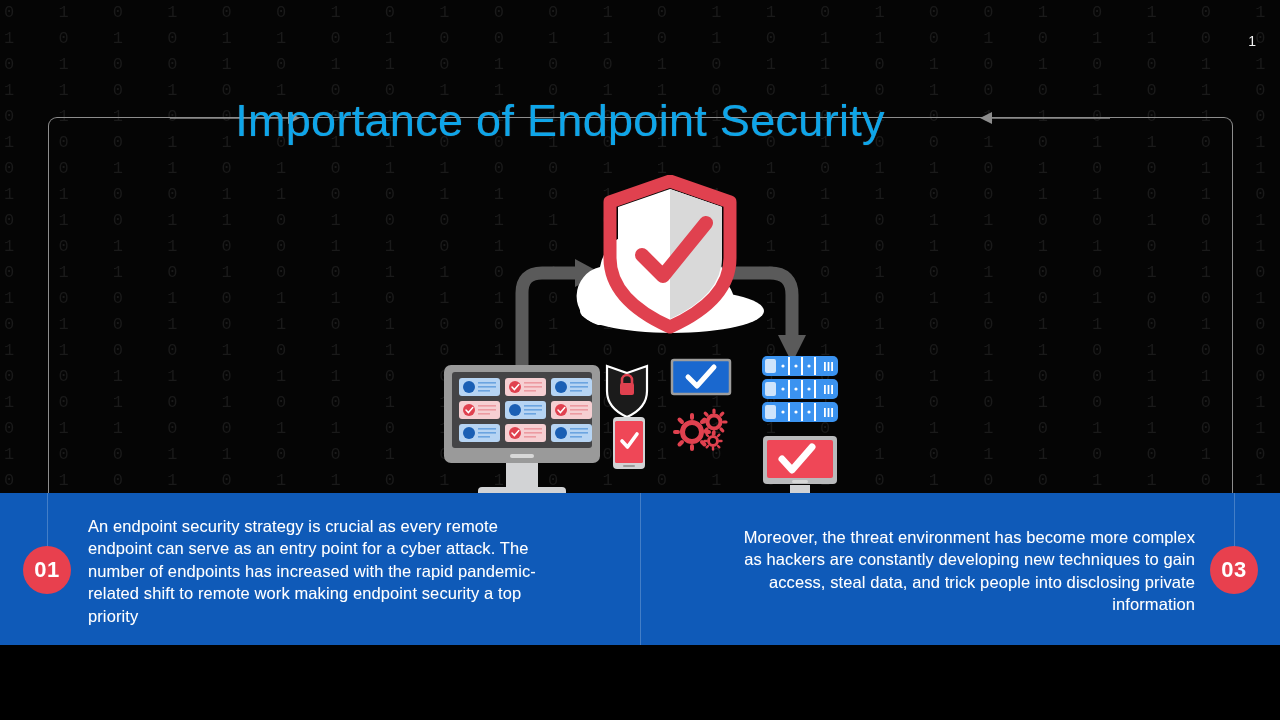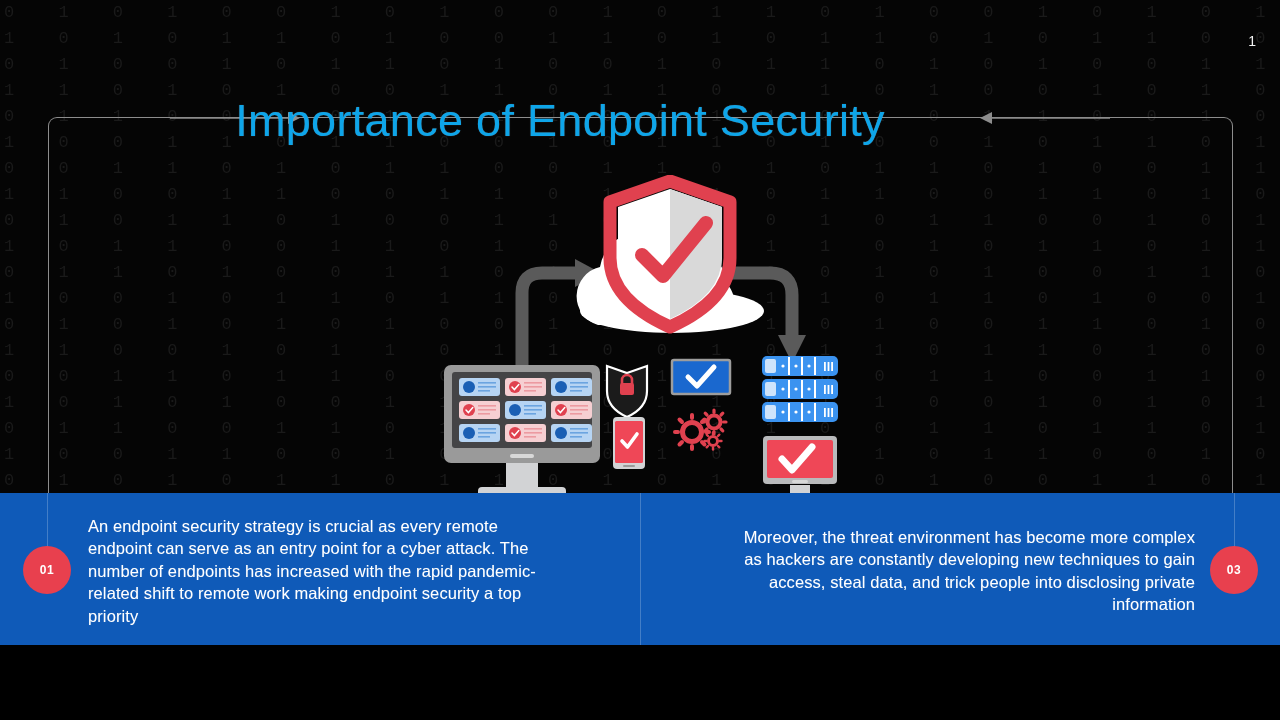--- a/index.html
+++ b/index.html
@@ -104,21 +104,21 @@
   }
   #text-01 { position:absolute; left:88px; top:515px; width:470px; text-align:left; }
   #text-02 { position:absolute; left:735px; top:526px; width:460px; text-align:right; }
 
   .badge {
     position:absolute;
     width:48px; height:48px;
     border-radius:50%;
     background:#e8404e;
     color:#ffffff;
-    font-size:12px;
+    font-size:22px;
     font-weight:bold;
     display:flex; align-items:center; justify-content:center;
     letter-spacing:0.5px;
   }
   #badge-01 { left:23px; top:546px; }
   #badge-02 { left:1210px; top:546px; }
 
   .badge-stem {
     position:absolute;
     width:1px; height:54px;

